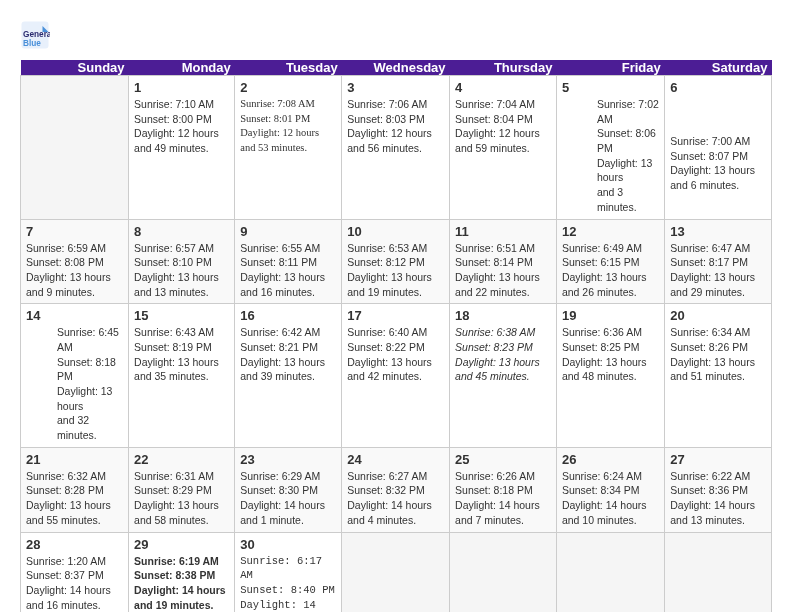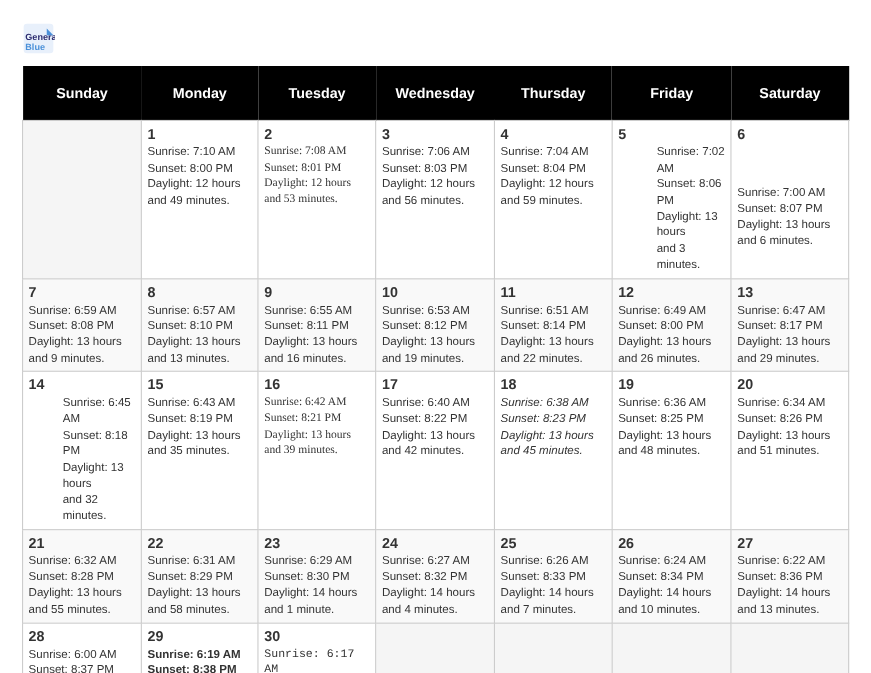--- a/index.html
+++ b/index.html
@@ -36,24 +36,24 @@
     .subtitle {
       font-size: 16px;
       color: #2a2a6e;
     }
     table {
       width: 100%;
       border-collapse: collapse;
       font-size: 11px;
     }
     thead tr th {
-      background-color: #000000;
+      background-color: #4c1d95;
       color: white;
-      padding: 17px 4px;
-      text-align: center;
+      padding: 0 4px;
+      text-align: right;
       font-size: 13px;
       font-weight: bold;
     }
     tbody tr td {
       border: 1px solid #ccc;
       vertical-align: top;
       padding: 4px 5px;
       width: 110px;
       min-height: 80px;
       color: #333;
@@ -193,21 +193,21 @@
         <td>
           <span class="day-num">11</span>
           <div class="day-info" style="white-space: pre-line;">Sunrise: 6:51 AM
 Sunset: 8:14 PM
 Daylight: 13 hours
 and 22 minutes.</div>
         </td>
         <td>
           <span class="day-num">12</span>
           <div class="day-info" style="white-space: pre-line;">Sunrise: 6:49 AM
-Sunset: 8:00 PM
+Sunset: 6:15 PM
 Daylight: 13 hours
 and 26 minutes.</div>
         </td>
         <td>
           <span class="day-num">13</span>
           <div class="day-info" style="white-space: pre-line;">Sunrise: 6:47 AM
 Sunset: 8:17 PM
 Daylight: 13 hours
 and 29 minutes.</div>
         </td>
@@ -222,21 +222,21 @@
         </td>
         <td>
           <span class="day-num">15</span>
           <div class="day-info" style="white-space: pre-line;">Sunrise: 6:43 AM
 Sunset: 8:19 PM
 Daylight: 13 hours
 and 35 minutes.</div>
         </td>
         <td>
           <span class="day-num">16</span>
-          <div class="day-info" style="white-space: pre-line; font-family: Liberation Serif, serif;">Sunrise: 6:42 AM
+          <div class="day-info" style="white-space: pre-line;">Sunrise: 6:42 AM
 Sunset: 8:21 PM
 Daylight: 13 hours
 and 39 minutes.</div>
         </td>
         <td>
           <span class="day-num">17</span>
           <div class="day-info" style="white-space: pre-line;">Sunrise: 6:40 AM
 Sunset: 8:22 PM
 Daylight: 13 hours
 and 42 minutes.</div>
@@ -288,21 +288,21 @@
         <td>
           <span class="day-num">24</span>
           <div class="day-info" style="white-space: pre-line;">Sunrise: 6:27 AM
 Sunset: 8:32 PM
 Daylight: 14 hours
 and 4 minutes.</div>
         </td>
         <td>
           <span class="day-num">25</span>
           <div class="day-info" style="white-space: pre-line;">Sunrise: 6:26 AM
-Sunset: 8:33 PM
+Sunset: 8:18 PM
 Daylight: 14 hours
 and 7 minutes.</div>
         </td>
         <td>
           <span class="day-num">26</span>
           <div class="day-info" style="white-space: pre-line;">Sunrise: 6:24 AM
 Sunset: 8:34 PM
 Daylight: 14 hours
 and 10 minutes.</div>
         </td>
@@ -310,21 +310,21 @@
           <span class="day-num">27</span>
           <div class="day-info" style="white-space: pre-line;">Sunrise: 6:22 AM
 Sunset: 8:36 PM
 Daylight: 14 hours
 and 13 minutes.</div>
         </td>
       </tr>
       <tr>
         <td>
           <span class="day-num">28</span>
-          <div class="day-info" style="white-space: pre-line;">Sunrise: 6:00 AM
+          <div class="day-info" style="white-space: pre-line;">Sunrise: 1:20 AM
 Sunset: 8:37 PM
 Daylight: 14 hours
 and 16 minutes.</div>
         </td>
         <td>
           <span class="day-num">29</span>
           <div class="day-info" style="white-space: pre-line; font-weight: bold;">Sunrise: 6:19 AM
 Sunset: 8:38 PM
 Daylight: 14 hours
 and 19 minutes.</div>

